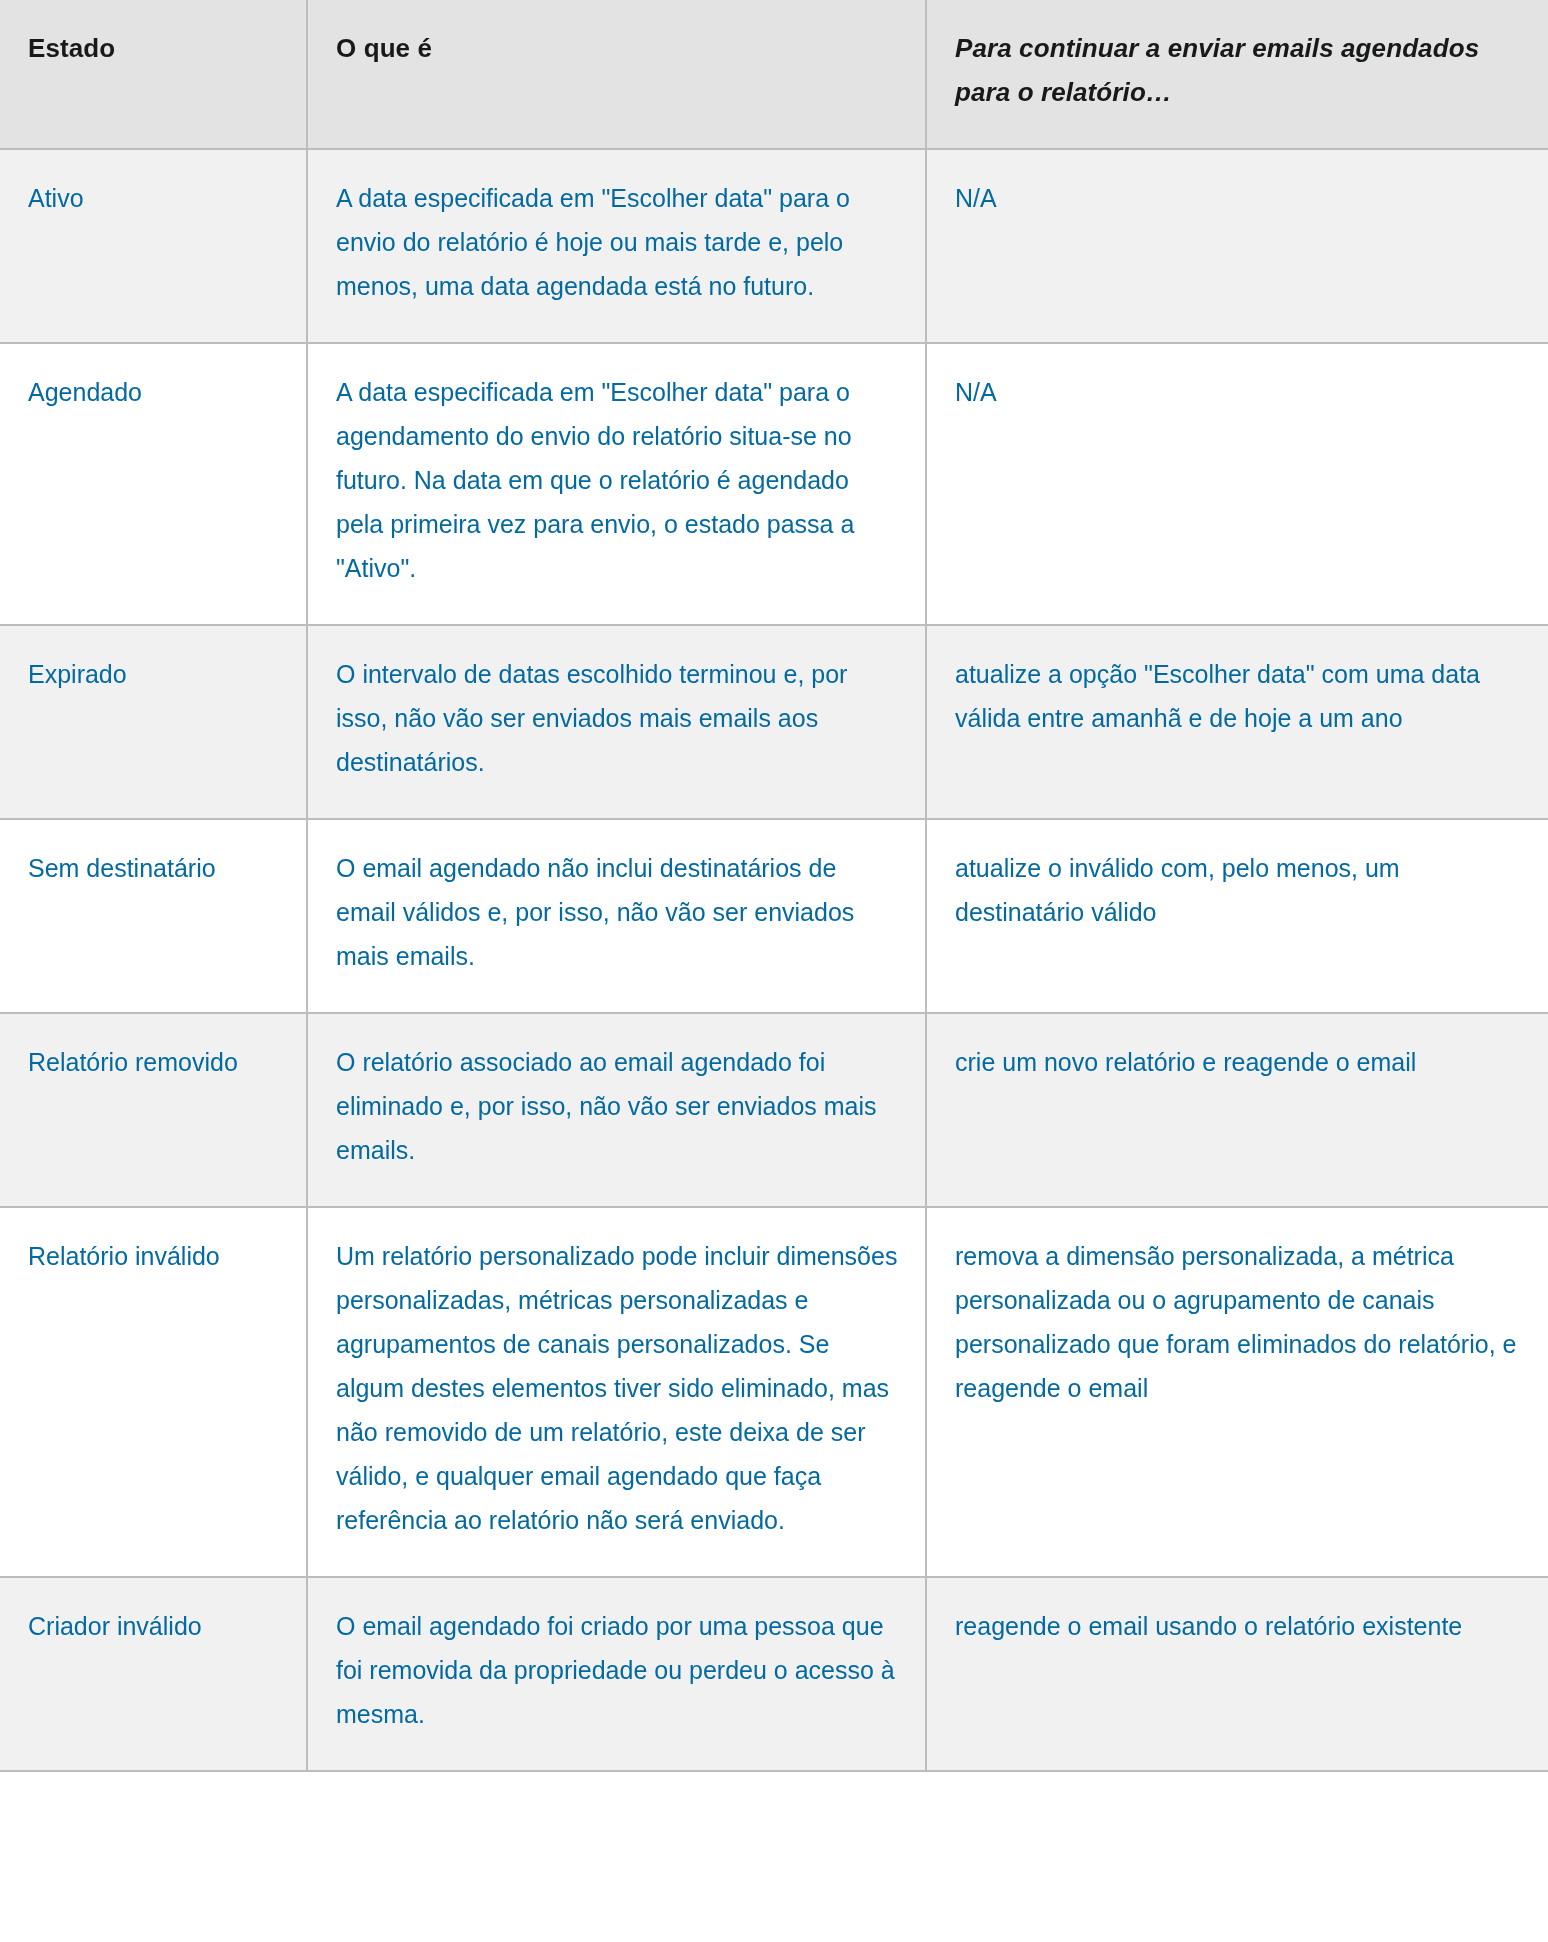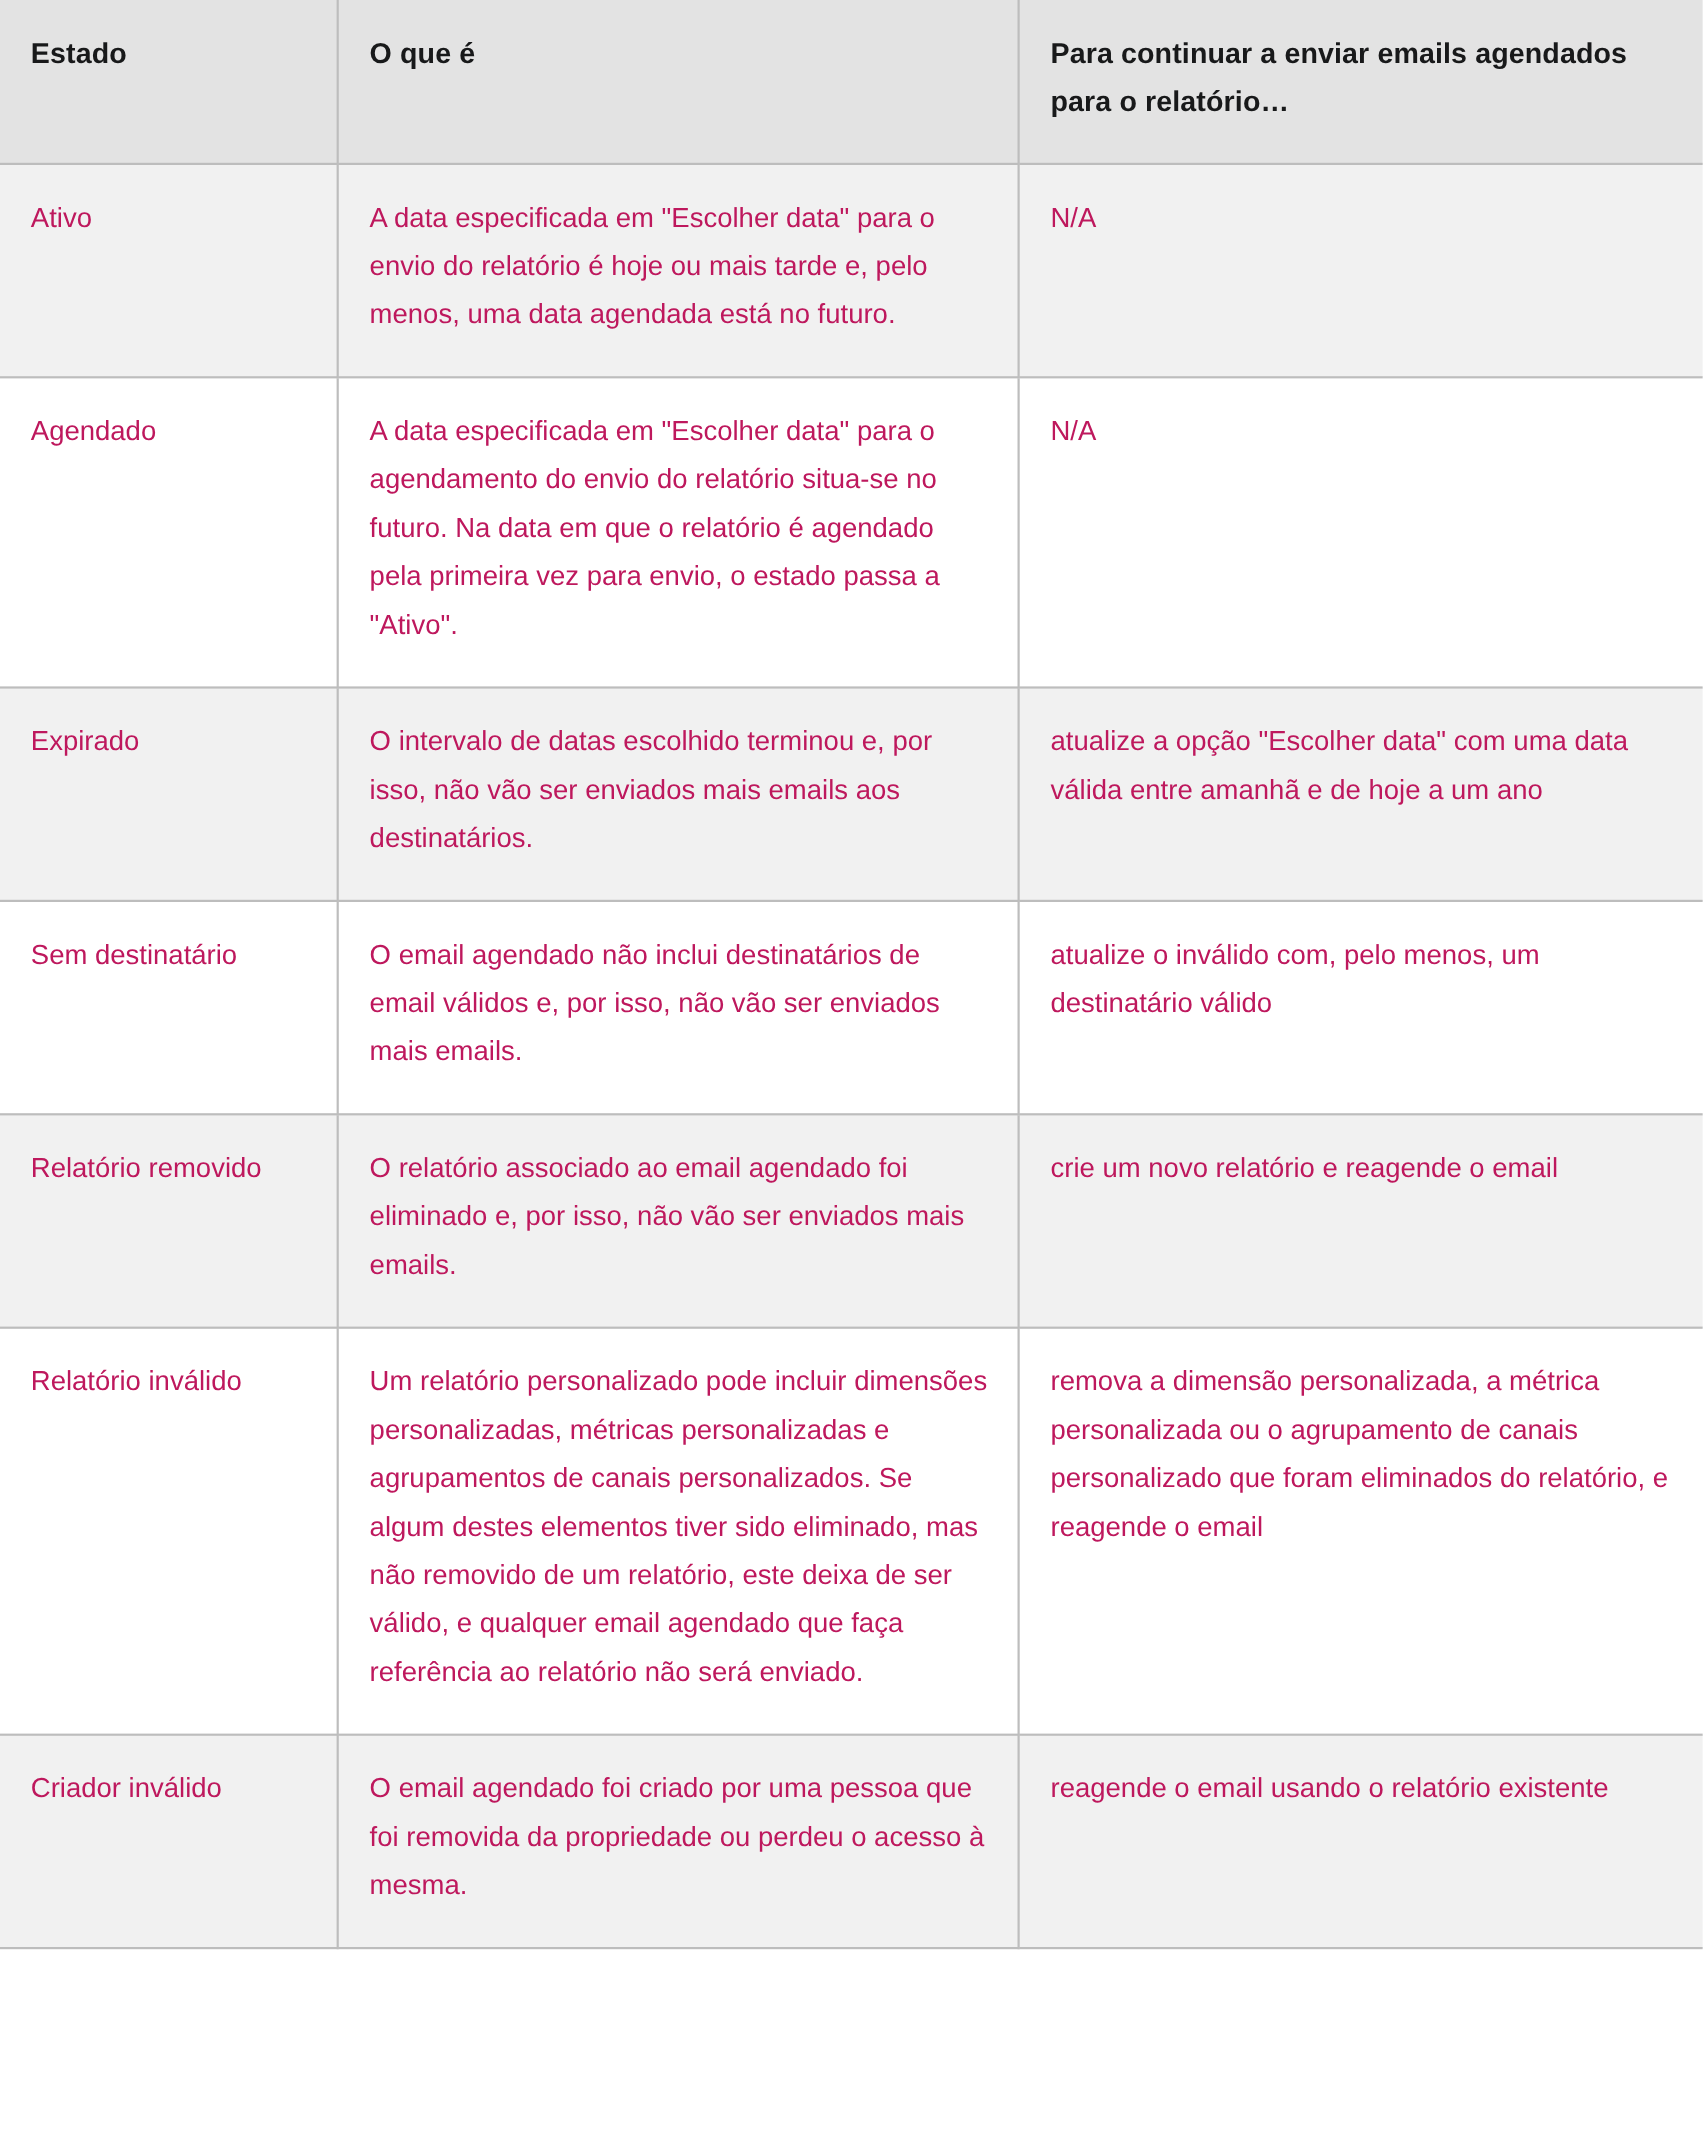--- a/index.html
+++ b/index.html
@@ -28,26 +28,26 @@
     font-weight: bold;
     color: #18191a;
     text-align: left;
     vertical-align: top;
     padding: 26px 28px 34px 28px;
     line-height: 44px;
     border-right: 2px solid #bdbdbd;
     border-bottom: 2px solid #bdbdbd;
     letter-spacing: 0.1px;
   }
-  .status-table thead th:last-child { border-right: none; }
+  .status-table thead th:last-child { border-right: none; font-style: italic; }
 
   .status-table tbody td {
     font-size: 25px;
     font-weight: normal;
-    color: #be185d;
+    color: #0369a1;
     text-align: left;
     vertical-align: top;
     padding: 26px 24px 34px 28px;
     line-height: 44px;
     border-right: 2px solid #bdbdbd;
     border-bottom: 2px solid #bdbdbd;
   }
   .status-table tbody td:last-child { border-right: none; }
 
   .status-table tbody tr.row-shaded td { background: #f1f1f1; }

